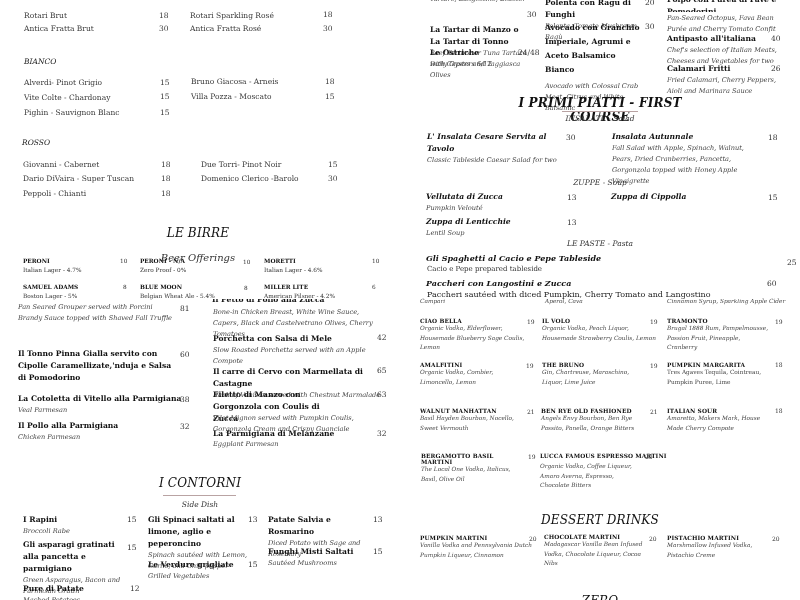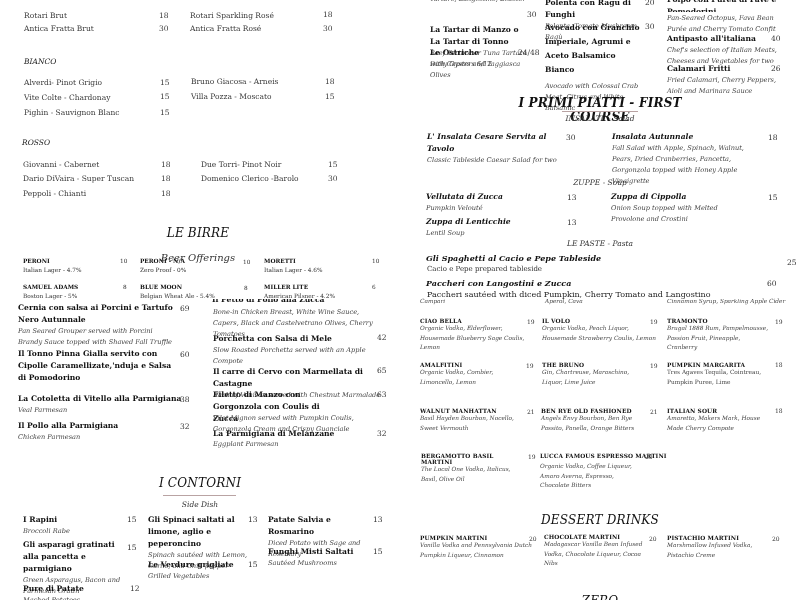--- a/index.html
+++ b/index.html
@@ -81,24 +81,23 @@
   <span class="abs beer-desc" style="left:23px;top:293px">Boston Lager - 5%</span>
   <span class="abs beer-desc" style="left:123px;top:284px">8</span>
   <span class="abs beer-name" style="left:140px;top:284px">BLUE MOON</span>
   <span class="abs beer-desc" style="left:140px;top:293px">Belgian Wheat Ale - 5.4%</span>
   <span class="abs beer-desc" style="left:244px;top:285px">8</span>
   <span class="abs beer-name" style="left:264px;top:284px">MILLER LITE</span>
   <span class="abs beer-desc" style="left:264px;top:293px">American Pilsner - 4.2%</span>
   <span class="abs beer-desc" style="left:372px;top:284px">6</span>
 
   <div class="abs" style="left:18px;top:302px;width:160px">
-    <div class="dish">Cernia con salsa ai Porcini e Tartufo Nero Autunnale</div>
     <div class="desc">Pan Seared Grouper served with Porcini Brandy Sauce topped with Shaved Fall Truffle</div>
   </div>
-  <span class="abs price" style="left:180px;top:304px">69</span>
+  <span class="abs price" style="left:180px;top:304px">81</span>
 
   <div class="abs" style="left:18px;top:348px;width:160px">
     <div class="dish">Il Tonno Pinna Gialla servito con Cipolle Caramellizate,'nduja e Salsa di Pomodorino</div>
   </div>
   <span class="abs price" style="left:180px;top:350px">60</span>
 
   <div class="abs" style="left:18px;top:393px;width:170px">
     <div class="dish">La Cotoletta di Vitello alla Parmigiana</div>
     <div class="desc" style="margin-top:0">Veal Parmesan</div>
   </div>
@@ -252,21 +251,20 @@
     <div class="desc">Pumpkin Velouté</div>
   </div>
   <span class="abs price" style="left:567px;top:193px">13</span>
   <div class="abs" style="left:426px;top:216px;width:130px">
     <div class="dish-it">Zuppa di Lenticchie</div>
     <div class="desc">Lentil Soup</div>
   </div>
   <span class="abs price" style="left:567px;top:218px">13</span>
   <div class="abs" style="left:611px;top:191px;width:130px">
     <div class="dish-it">Zuppa di Cippolla</div>
-    <div class="desc" style="width:135px">Onion Soup topped with Melted Provolone and Crostini</div>
   </div>
   <span class="abs price" style="left:768px;top:193px">15</span>
 
   <div class="abs sub-sec" style="left:550px;top:239px;width:100px">LE PASTE - Pasta</div>
 
   <div class="abs pasta-title" style="left:426px;top:253px;width:300px">Gli Spaghetti al Cacio e Pepe Tableside</div>
   <div class="abs pasta-desc" style="left:427px;top:265px;width:300px">Cacio e Pepe prepared tableside</div>
   <span class="abs price" style="left:787px;top:258px">25</span>
   <div class="abs pasta-title" style="left:426px;top:278px;width:300px">Paccheri con Langostini e Zucca</div>
   <span class="abs price" style="left:767px;top:279px">60</span>

